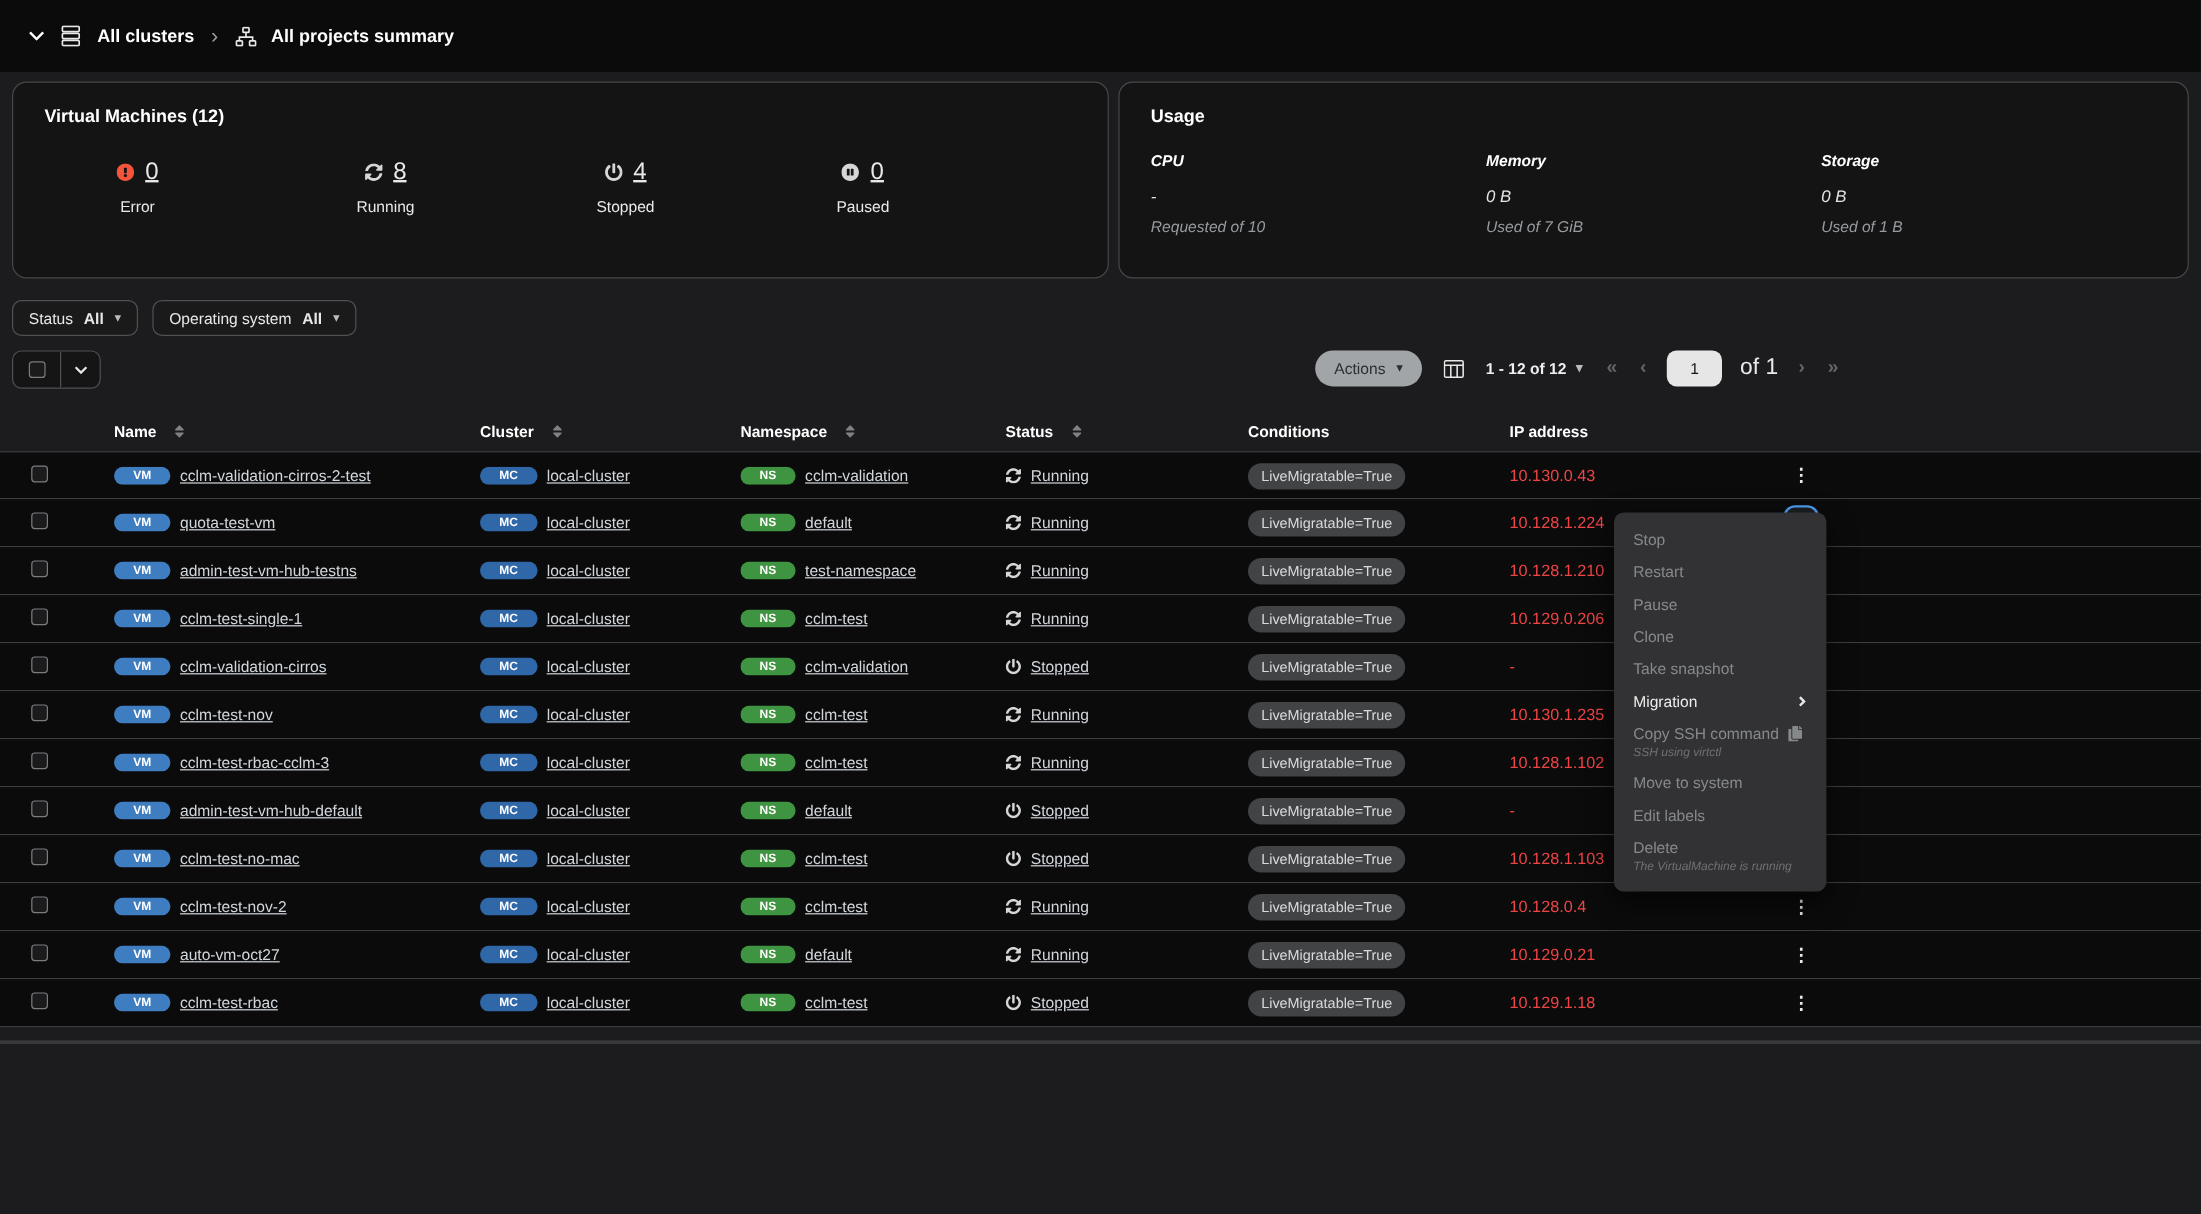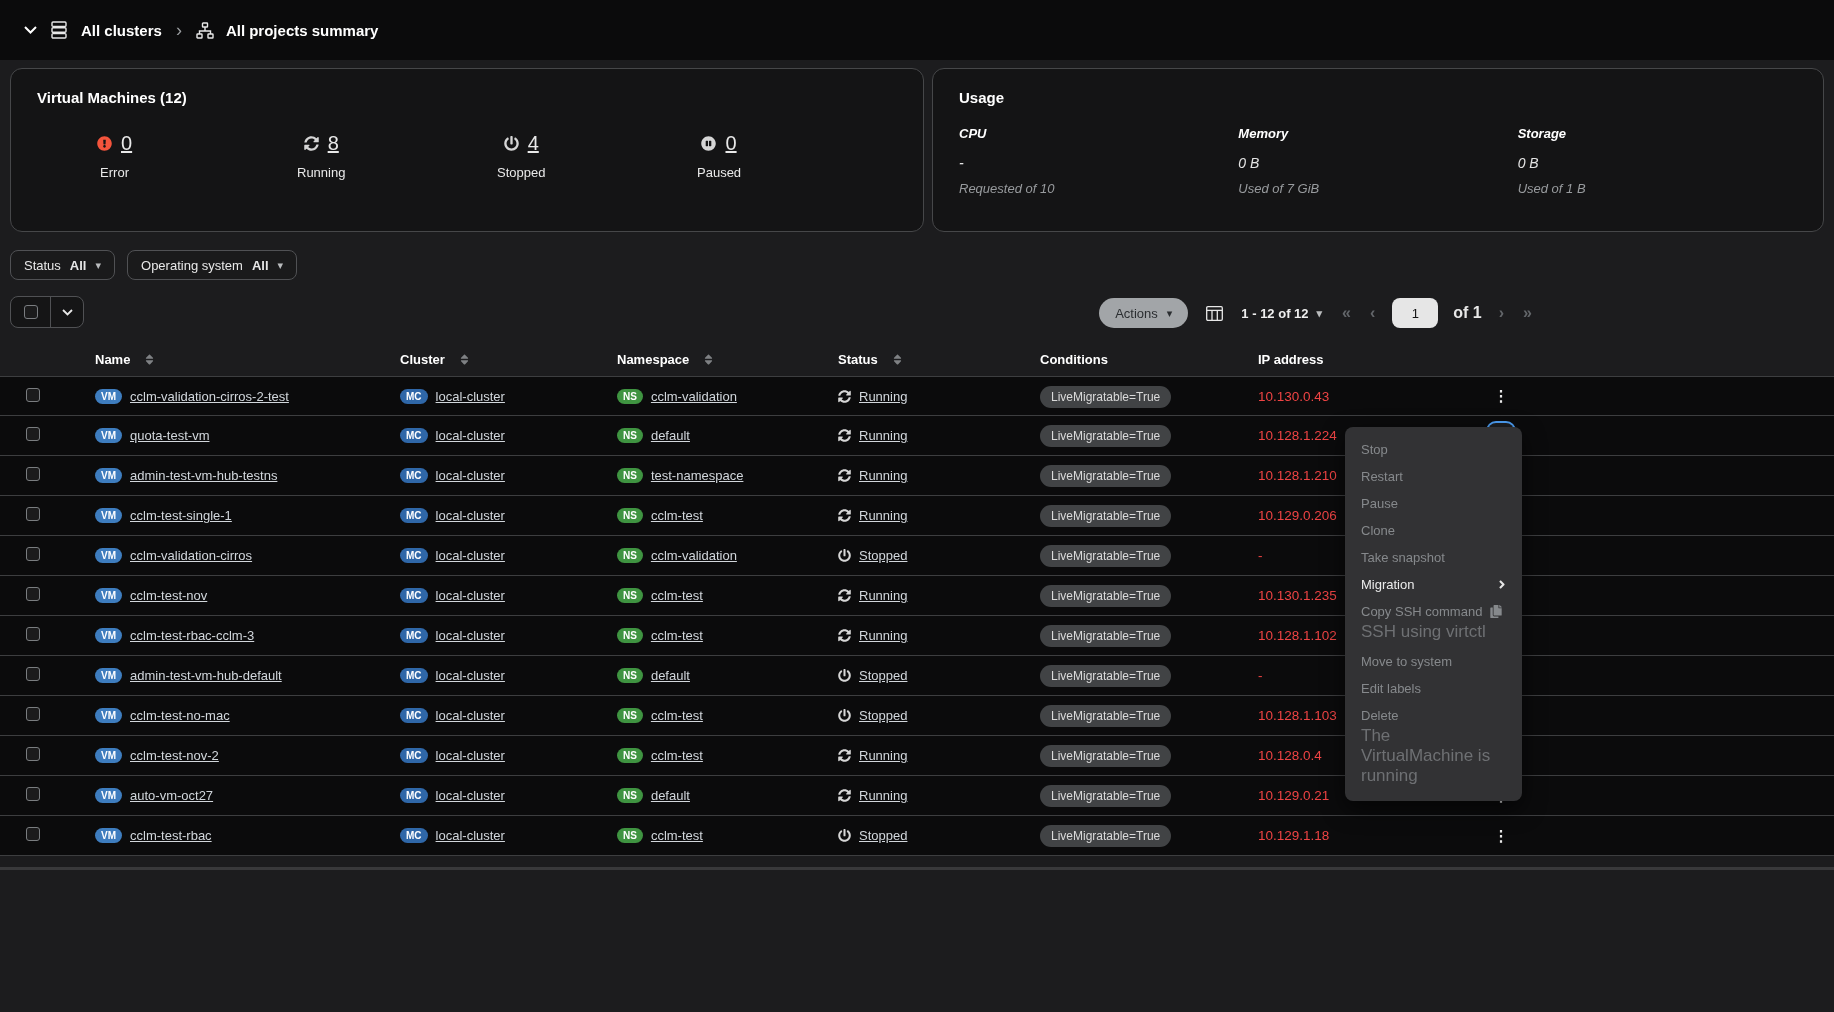--- a/index.html
+++ b/index.html
@@ -55,21 +55,21 @@
   .filters { display: flex; gap: 12px; margin: 18px 10px 0; }
   .chip {
     display: inline-flex; align-items: center; gap: 9px; height: 30px;
     padding: 0 13px; border: 1px solid #505154; border-radius: 8px;
     background: #1a1a1b; font-size: 13px; color: #e8e8e8; cursor: pointer;
   }
   .chip .chip-value { font-weight: 700; }
   .caret { color: #b9bbbd; font-size: 11px; line-height: 1; }
 
   
-  .toolbar { margin: 12px 10px 0; height: 36px; display: flex; align-items: flex-end; }
+  .toolbar { margin: 12px 10px 0; height: 36px; display: flex; align-items: flex-start; }
   .bulk-select {
     display: flex; align-items: stretch; height: 32px;
     border: 1px solid #505154; border-radius: 8px; background: #151516; overflow: hidden;
   }
   .bs-box { width: 40px; display: flex; align-items: center; justify-content: center; border-right: 1px solid #505154; cursor: pointer; }
   .bs-caret { width: 32px; display: flex; align-items: center; justify-content: center; color: #e8e8e8; cursor: pointer; }
   .checkbox {
     width: 14px; height: 14px; border: 1px solid #7a7d80; border-radius: 3px;
     background: #1b1b1c; display: inline-block; cursor: pointer;
   }
@@ -82,40 +82,40 @@
   .actions-btn .caret { color: #2b2e31; }
   .col-btn { background: none; border: none; color: #e8e8e8; display: flex; cursor: pointer; }
   .pag-label { background: none; border: none; color: #efefef; font-size: 13px; font-weight: 700;
     display: flex; align-items: center; gap: 8px; cursor: pointer; }
   .pag-nav { display: flex; align-items: center; gap: 15px; }
   .nav-btn { background: none; border: none; color: #63666a; font-size: 16px; font-weight: 700; cursor: default; padding: 0 2px; }
   .page-input {
     width: 46px; height: 30px; border: none; border-radius: 8px; background: #e6e6e6;
     color: #151515; font-size: 13px; text-align: center; font-family: inherit;
   }
-  .of-pages { font-size: 16px; color: #e8e8e8; font-weight: bold; }
+  .of-pages { font-size: 19px; color: #e8e8e8; }
 
   
   :root { --cols: 95px 305px 217px 221px 202px 218px 190px 82px 1fr; --link: #d2d7dc; --focus: #4d9ff5; }
   .table { margin-top: 14px; }
   .thead {
     display: grid; grid-template-columns: var(--cols); align-items: center;
     height: 34px; font-size: 13px; font-weight: 700; color: #fff;
   }
   .th { display: flex; align-items: center; gap: 15px; cursor: pointer; }
   .sort { display: inline-flex; opacity: .9; }
   .row {
     display: grid; grid-template-columns: var(--cols); align-items: center;
     height: 40px; background: #0b0b0c; border-bottom: 1px solid #3d3e40; font-size: 13px;
   }
   .row:first-child { border-top: 1px solid #3d3e40; }
   .check-cell { padding-left: 26px; }
   .name-cell { display: flex; align-items: center; gap: 8px; padding-right: 10px; overflow: hidden; }
   .badge {
-    font-size: 10px; font-weight: 700; color: #fff; padding: 2px 6px;
+    font-size: 10px; font-weight: 700; color: #fff; padding: 2px 16px;
     border-radius: 10px; flex: 0 0 auto;
   }
   .lnk { color: var(--link); text-decoration: underline; cursor: pointer; white-space: nowrap; }
   .status-cell { display: flex; align-items: center; gap: 8px; }
   .pill {
     background: #414345; color: #dadada; font-size: 12px;
     padding: 4px 11px; border-radius: 12px; white-space: nowrap;
   }
   .ip { color: #ef4444; font-size: 13.5px; }
   .kebab-cell { display: flex; justify-content: flex-end; padding-right: 16px; }
@@ -130,21 +130,21 @@
   
   .menu {
     position: absolute; width: 177px; background: #323234; border-radius: 8px;
     padding: 9px 0; box-shadow: 0 8px 22px rgba(0,0,0,.6); z-index: 30;
   }
   .menu-item { padding: 6px 16px; font-size: 13px; color: #ececec; cursor: pointer; }
   .menu-item.disabled { color: #86898c; cursor: default; }
   .mi-row { display: flex; align-items: center; gap: 8px; }
   .mi-arrow { margin-left: auto; display: flex; color: #e6e6e6; }
   .mi-copy { display: inline-flex; color: #86898c; }
-  .mi-sub { font-size: 17px; color: #6e7073; margin-top: 3px; }
+  .mi-sub { font-size: 10px; color: #6e7073; margin-top: 3px; font-style: italic; }
 </style>
 </head>
 <body>
 
 <header class="topbar">
   <span class="chev">
     <svg width="13" height="8" viewBox="0 0 13 8" fill="none">
         <path d="M1 1l5.5 5.5L12 1" stroke="#ffffff" stroke-width="2"></path>
       </svg>
   </span>

